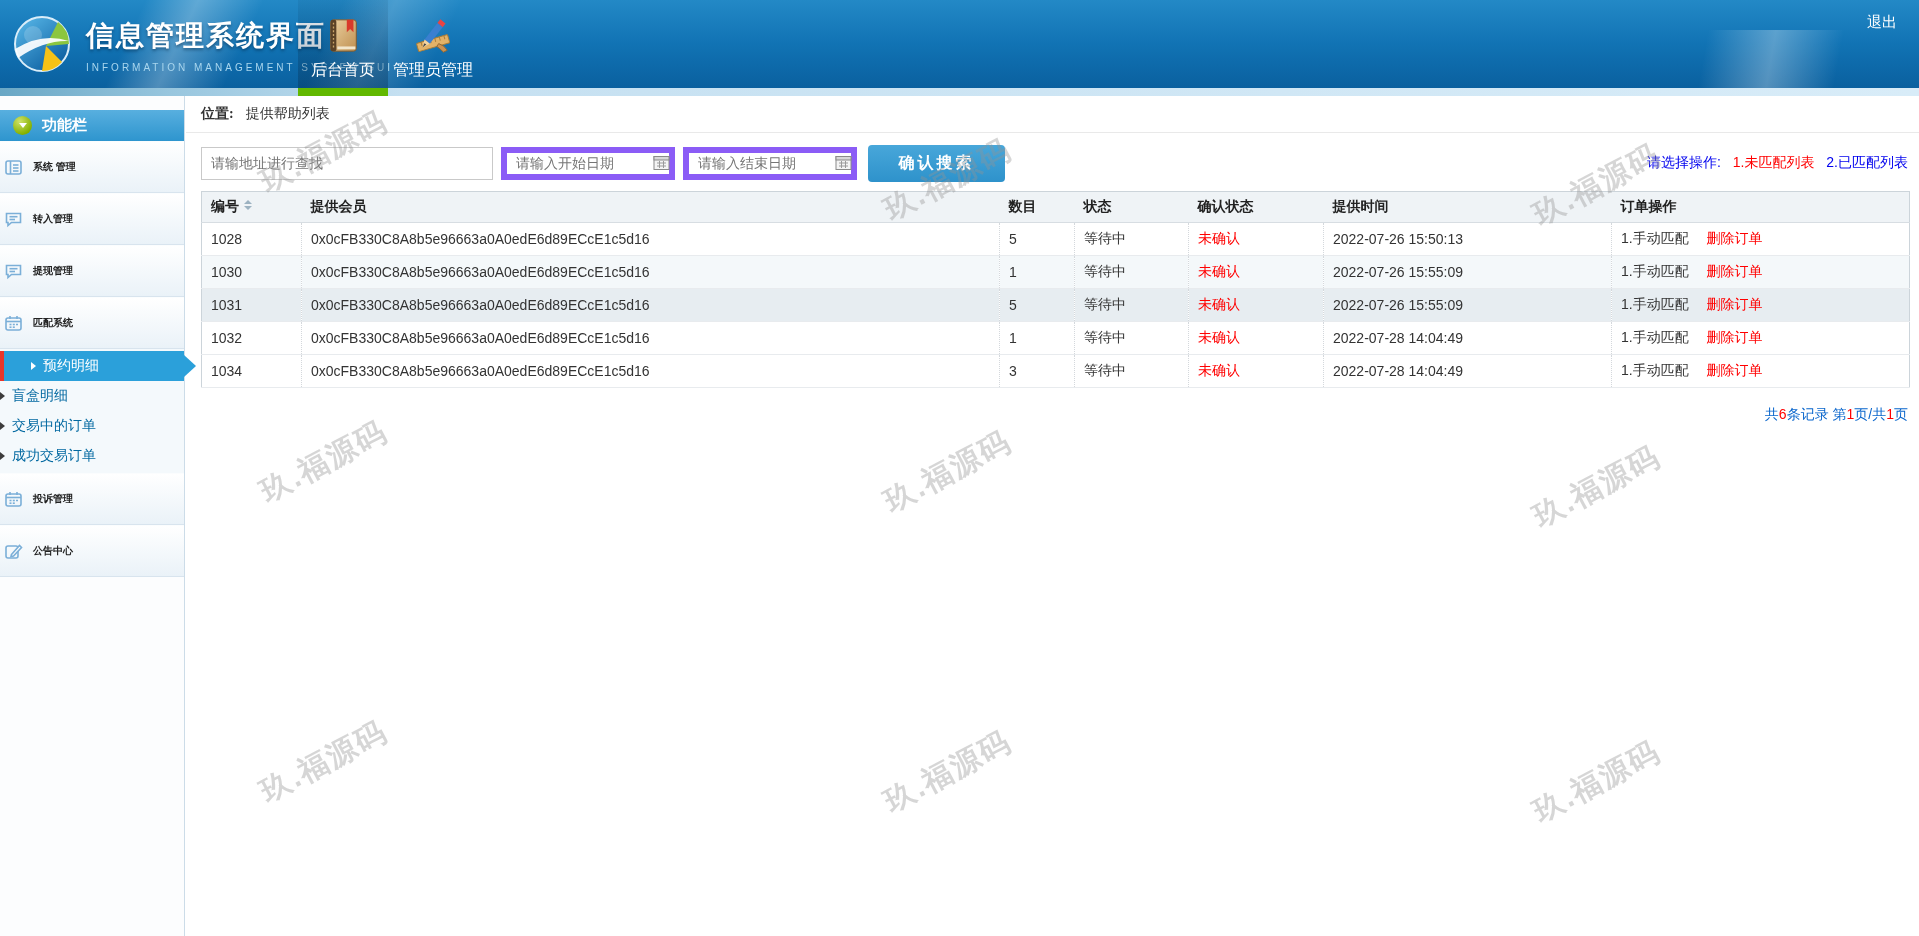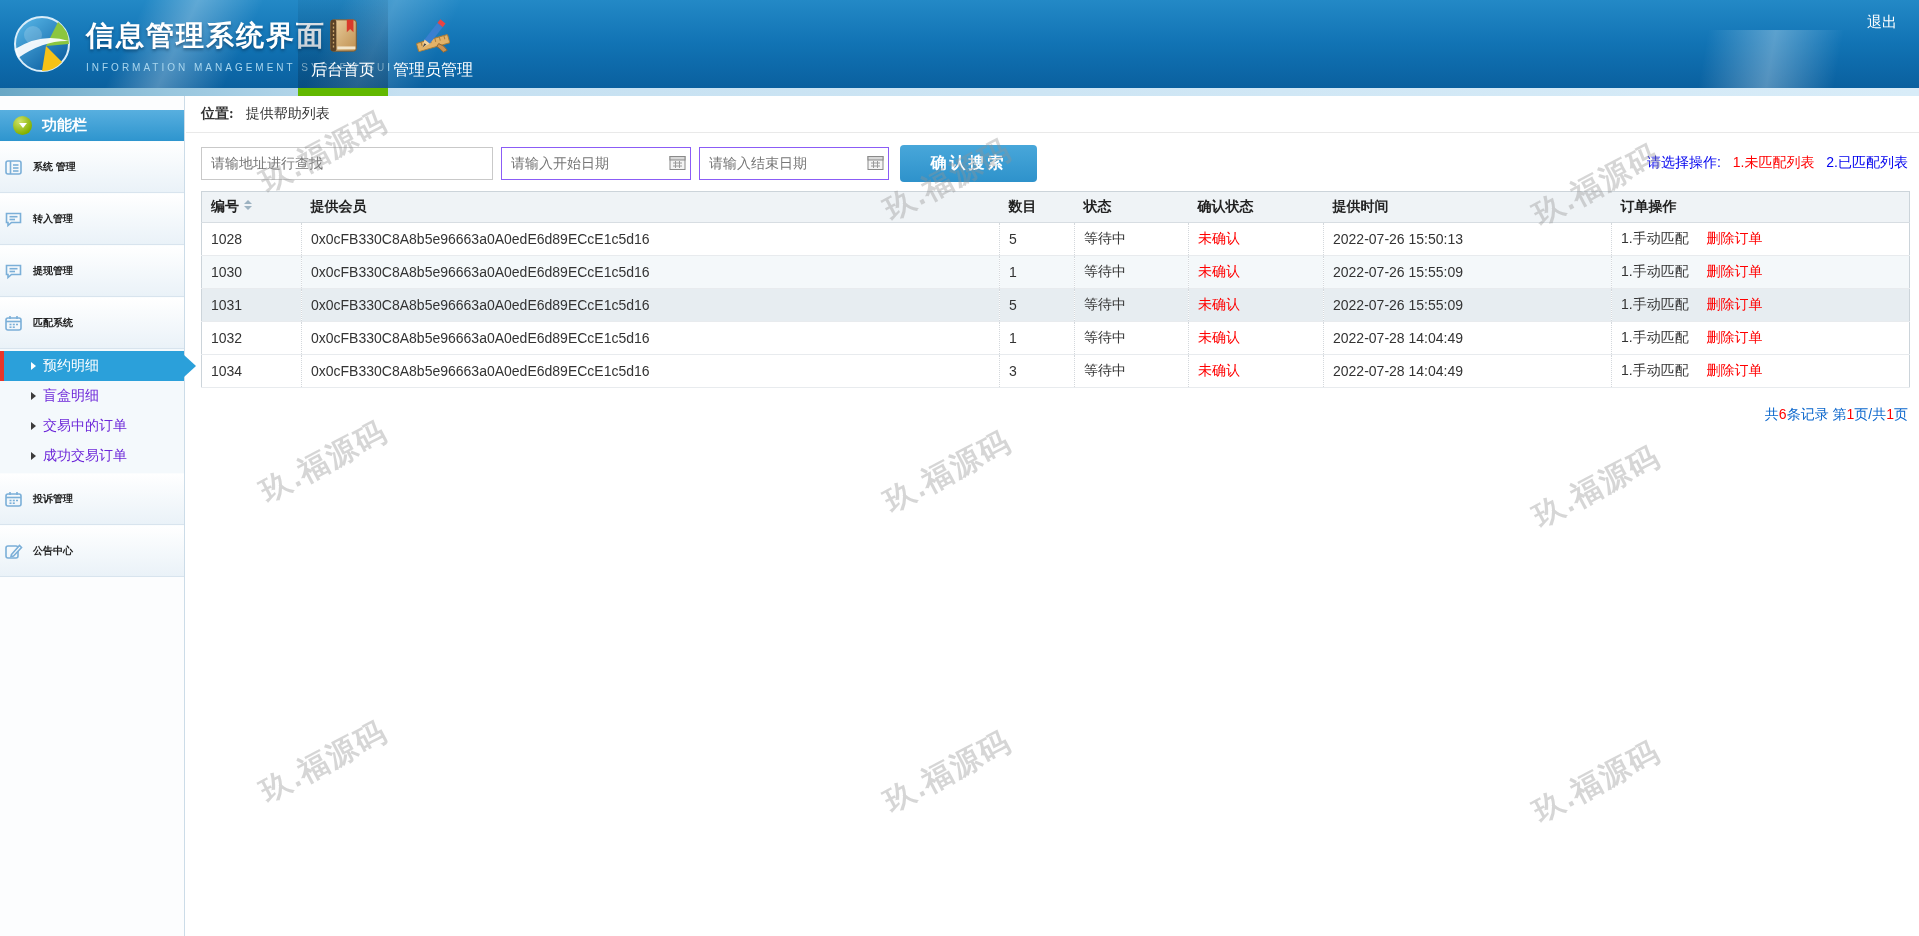--- a/index.html
+++ b/index.html
@@ -47,41 +47,41 @@
     display:flex; align-items:center; justify-content:center; flex:none; }
   .chev-down { width:0; height:0; border:4px solid transparent; border-top:5px solid #fff; margin-top:4px; }
 
   .side-item { height:52px; display:flex; align-items:center; gap:10px; padding-left:4px;
     background:linear-gradient(180deg,#ffffff,#eaf2f8);
     border-top:1px solid #fbfdfe; border-bottom:1px solid #d8e4ee;
     font-size:10px; font-weight:bold; color:#222; cursor:pointer; }
   .side-item .sic { width:19px; height:19px; flex:none; }
 
   .submenu { background:#f4f9fc; padding:2px 0; }
-  .sub-item { height:30px; display:flex; align-items:center; padding-left:31px;
-    font-size:14px; color:#6d28d9; cursor:pointer; position:relative; }
+  .sub-item { height:30px; display:flex; align-items:center; 
+    font-size:14px; color:#0369a1; cursor:pointer; position:relative; }
   .sub-bullet { width:0; height:0; border-left:5px solid #3c3c3c;
     border-top:4px solid transparent; border-bottom:4px solid transparent; margin-right:7px; flex:none; }
   .sub-item.active { background:#2ba0da; color:#fff; border-left:4px solid #e8352a; padding-left:27px; }
   .sub-item.active .sub-bullet { border-left-color:#fff; }
   .sub-item.active::after { content:""; position:absolute; right:-12px; top:50%; margin-top:-11px;
     border-left:12px solid #2ba0da; border-top:11px solid transparent;
     border-bottom:11px solid transparent; z-index:6; }
 
   
   .main { position:absolute; left:186px; top:96px; right:0; bottom:0; background:#fff; }
   .breadcrumb { height:37px; display:flex; align-items:center; gap:12px; padding-left:15px;
     font-size:14px; color:#333; border-bottom:1px solid #e9e9e9;font-family:Liberation Serif, serif; }
   .breadcrumb b { font-weight:bold; }
 
   .search-row { display:flex; align-items:center; margin:12px 11px 0 15px; height:36px; }
   .addr-input { width:292px; height:33px; border:1px solid #c9c9c9; padding:0 9px;
     font-size:14px; color:#333; outline:none; }
   .date-wrap { position:relative; margin-left:8px; }
-  .date-input { width:190px; height:33px; border:1px solid #8b5cf6; padding:0 28px 0 9px;
+  .date-input { width:174px; height:33px; border:6px solid #8b5cf6; padding:0 28px 0 9px;
     font-size:14px; color:#333; outline:none; }
   .cal-ic { position:absolute; right:5px; top:50%; transform:translateY(-50%); cursor:pointer; }
   .search-btn { margin-left:11px; width:137px; height:37px; border:none; border-radius:4px;
     background:linear-gradient(180deg,#48a7da,#2e92cb); color:#fff; font-size:16px;
     font-weight:bold; letter-spacing:3px; cursor:pointer;
     font-family:"Liberation Sans","DejaVu Sans",sans-serif; }
   .ops { margin-left:auto; font-size:14px; white-space:nowrap; }
   .ops .lbl { color:#0000ee;text-align:center; }
   .ops a { text-decoration:none; cursor:pointer; margin-left:8px; }
   .ops .op-red { color:#ff0000; }

